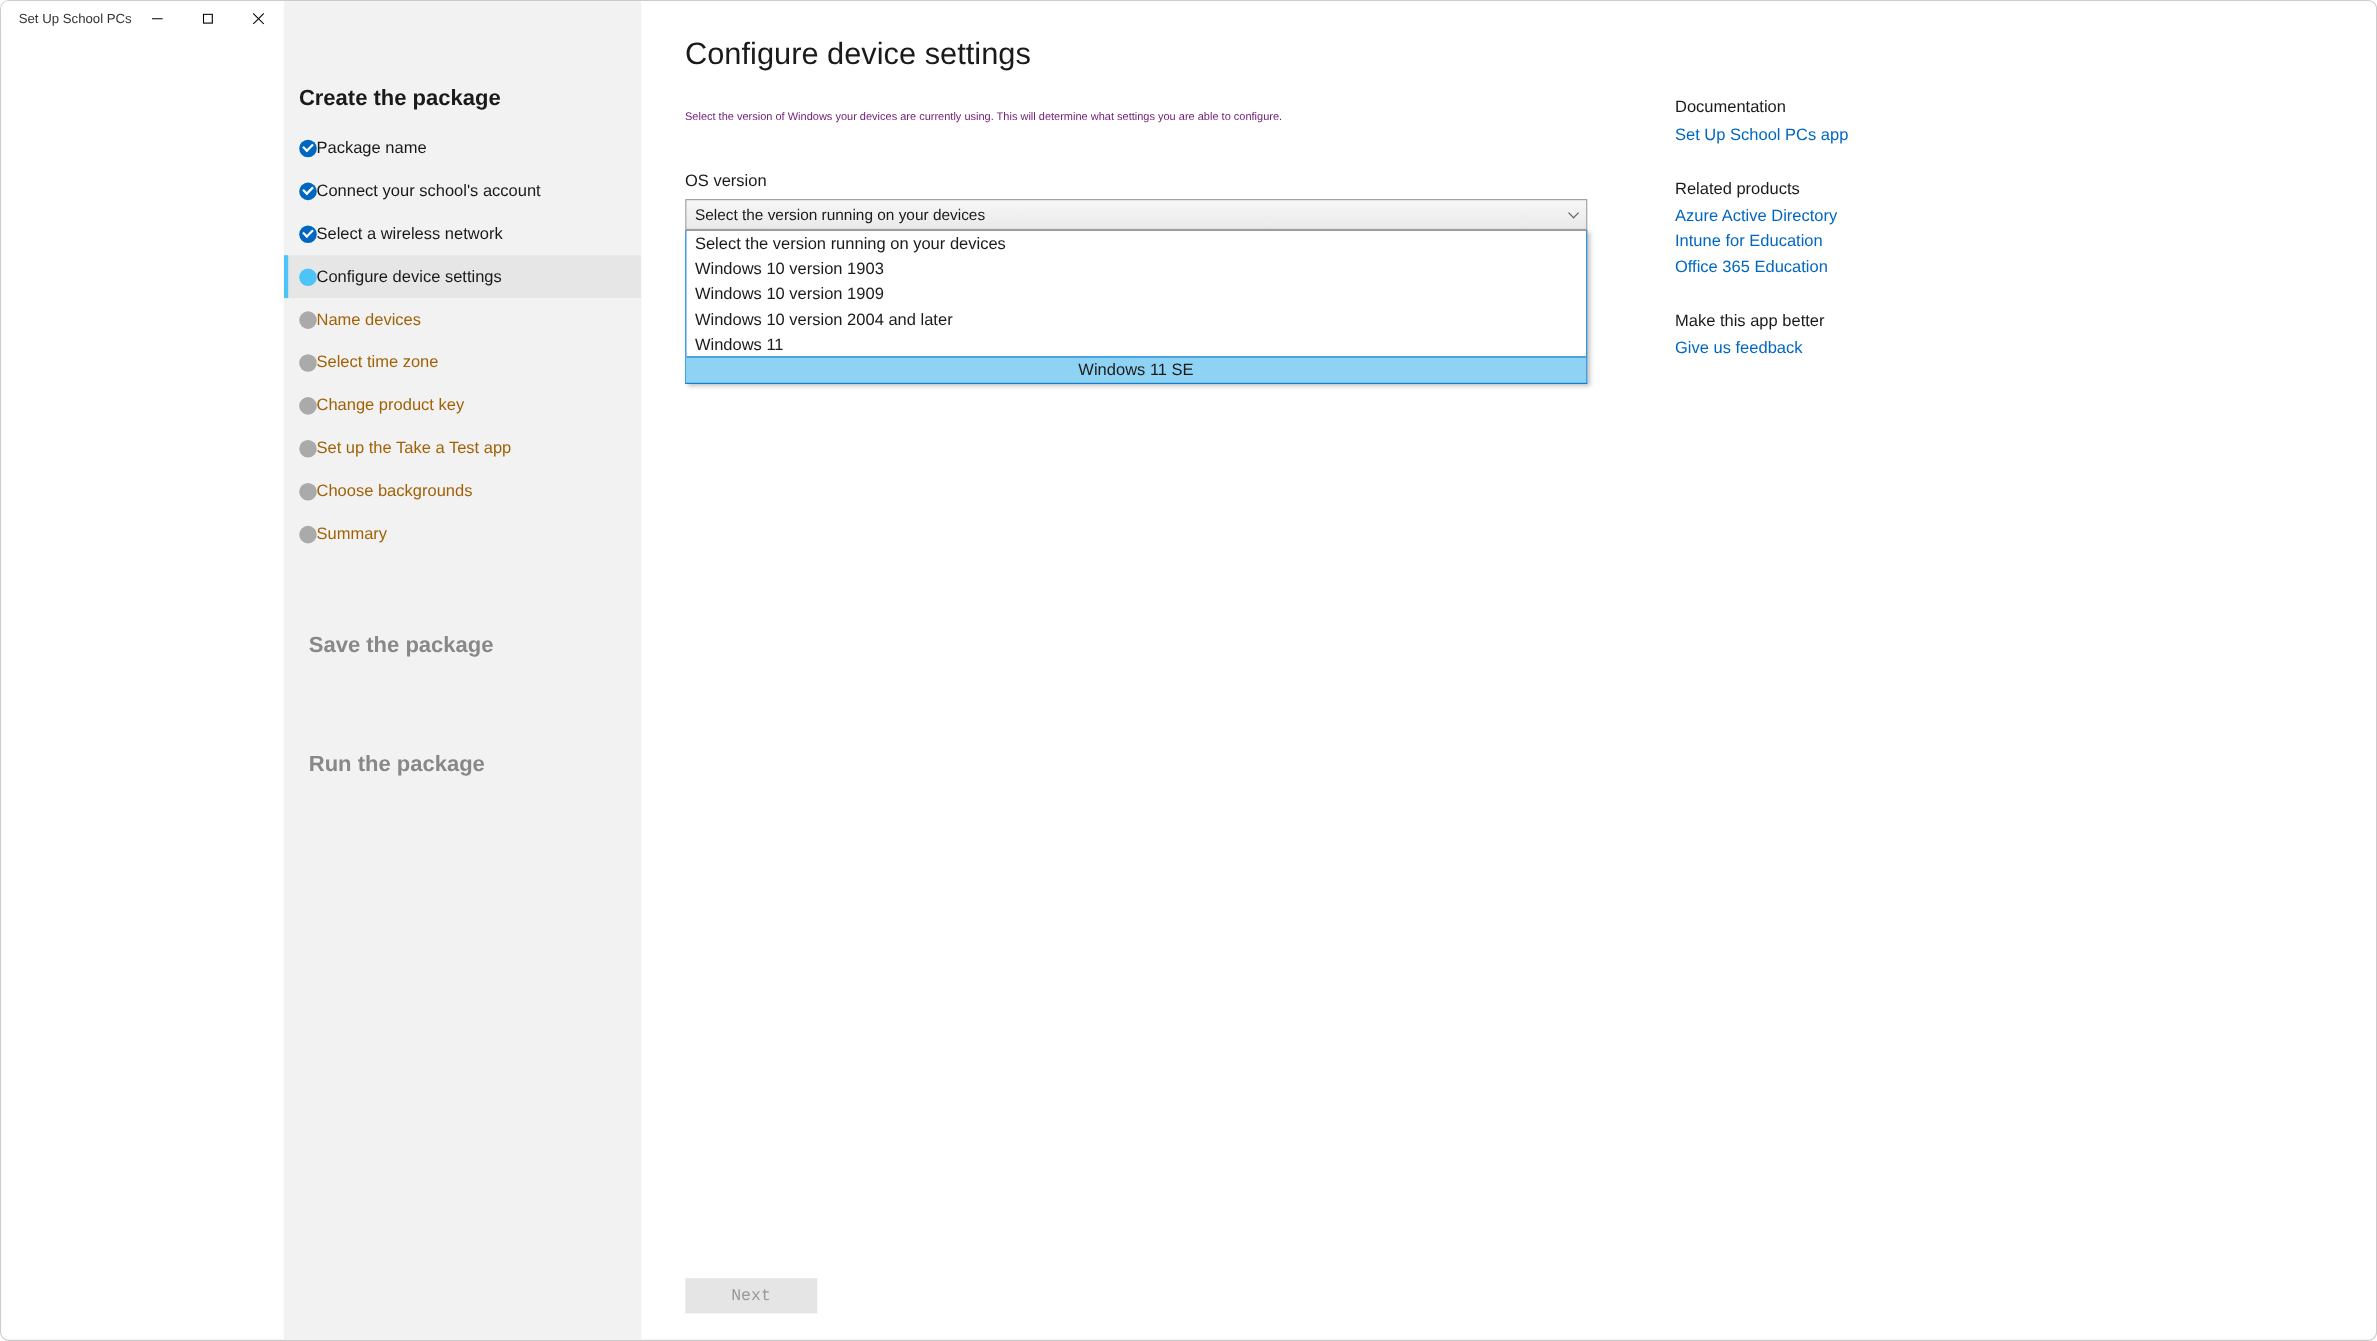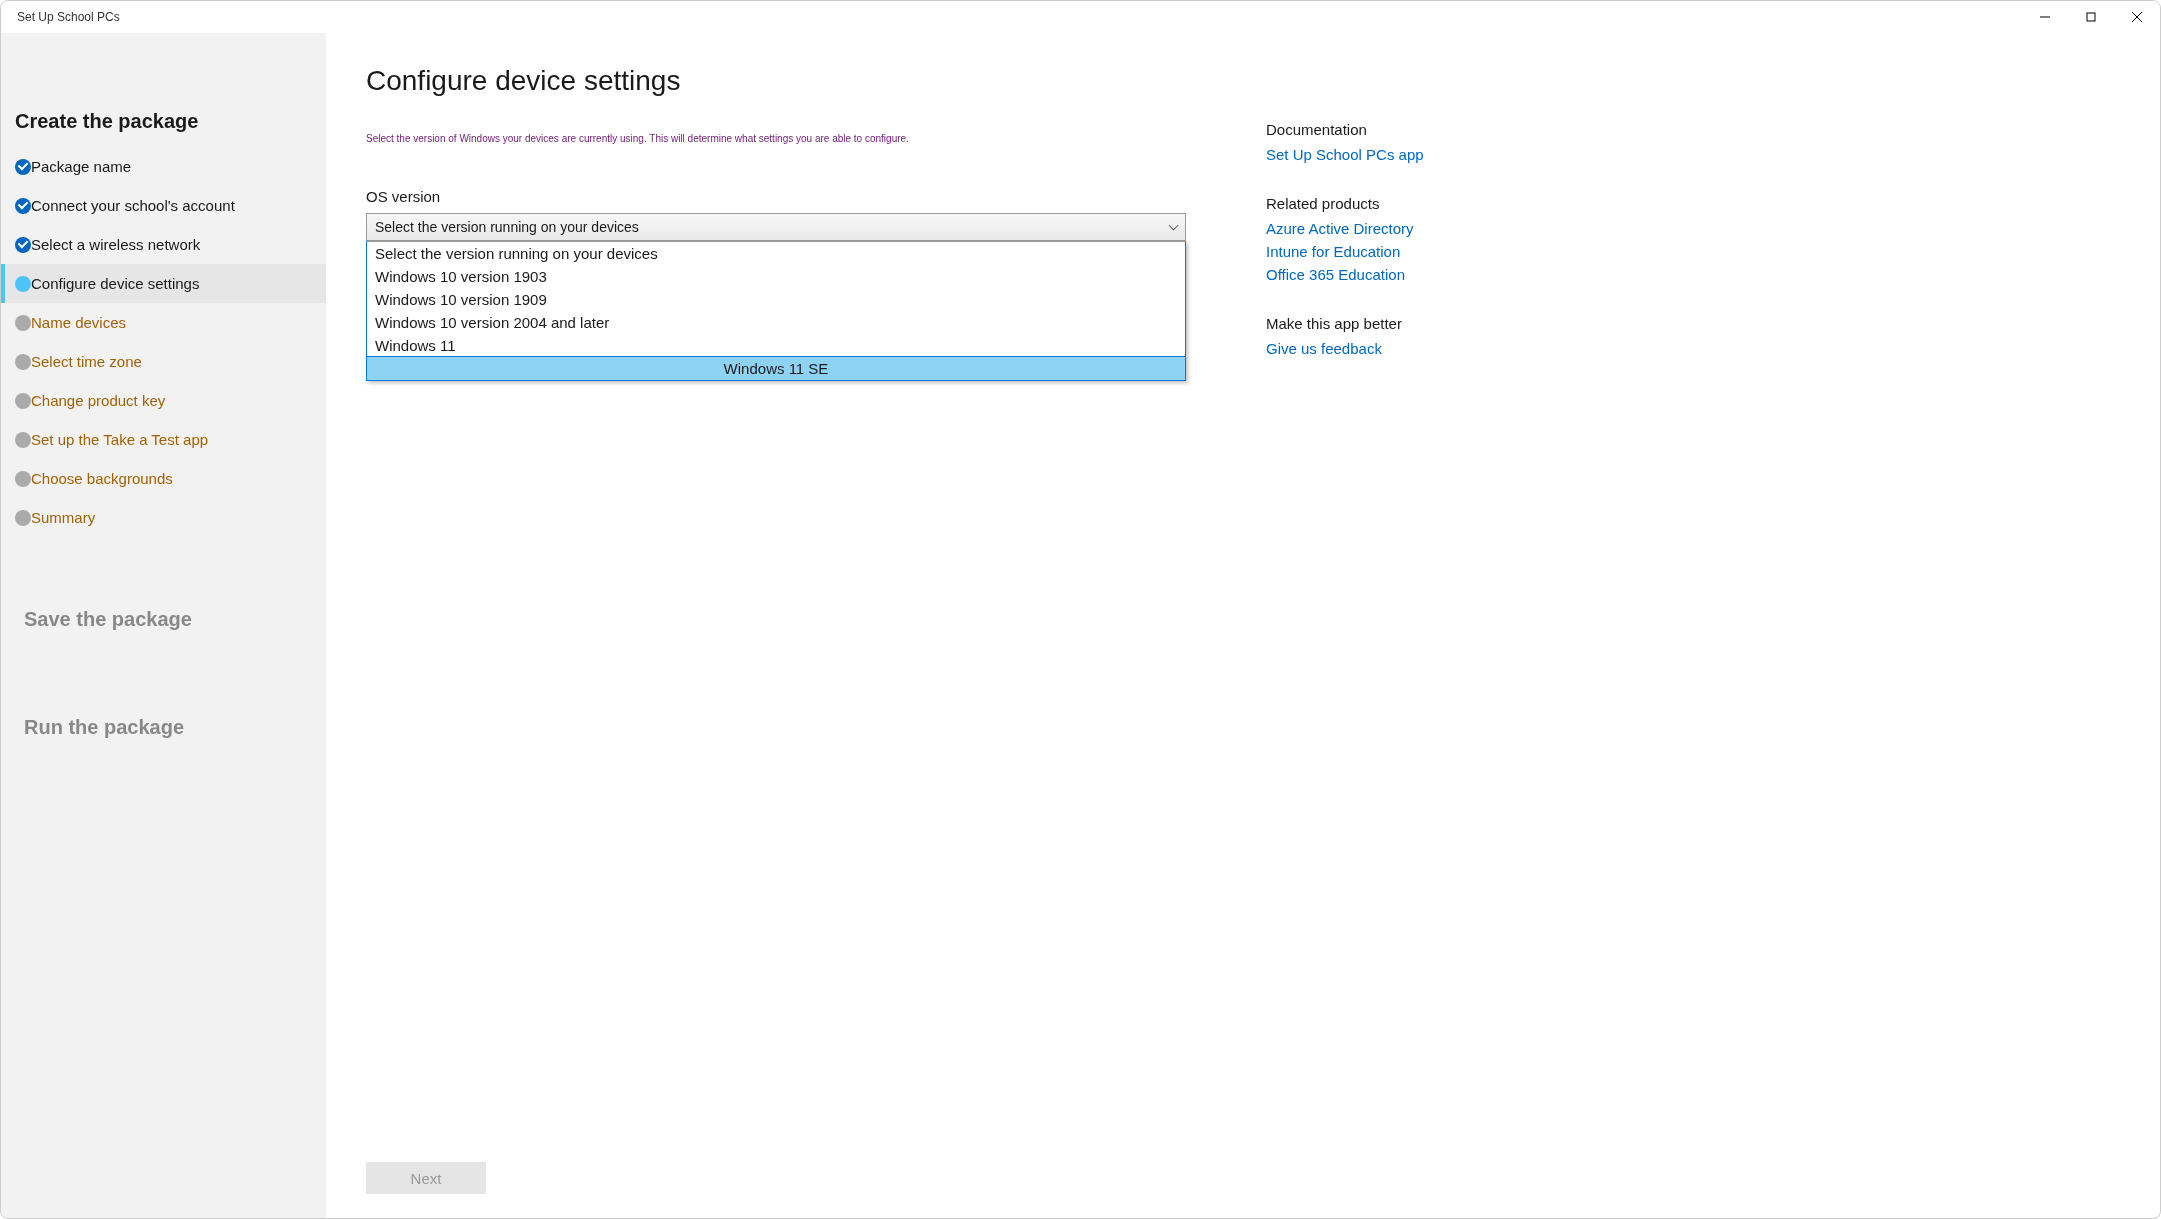--- a/index.html
+++ b/index.html
@@ -9,21 +9,20 @@
       color: #1a1a1a;
       background: #fff;
       overflow: hidden;
     }
     .window {
       width: 100vw;
       height: 100vh;
       border: 1px solid #ccc;
       border-radius: 8px;
       display: flex;
-      flex-direction: column;
       overflow: hidden;
     }
     .titlebar {
       height: 32px;
       display: flex;
       align-items: center;
       padding-left: 16px;
       background: #fff;
       flex-shrink: 0;
     }
@@ -202,20 +201,21 @@
       padding-top: 12px;
     }
     .next-btn {
       width: 120px;
       height: 32px;
       background: #e5e5e5;
       color: #999;
       border: none;
       font-size: 15px;
       cursor: default;
+      font-family: Liberation Mono, monospace;
     }
   </style>
 </head>
 <body>
 
 <div class="window">
   <div class="titlebar">
     <span class="titlebar-title">Set Up School PCs</span>
     <div class="titlebar-controls">
       <div class="titlebar-btn">

